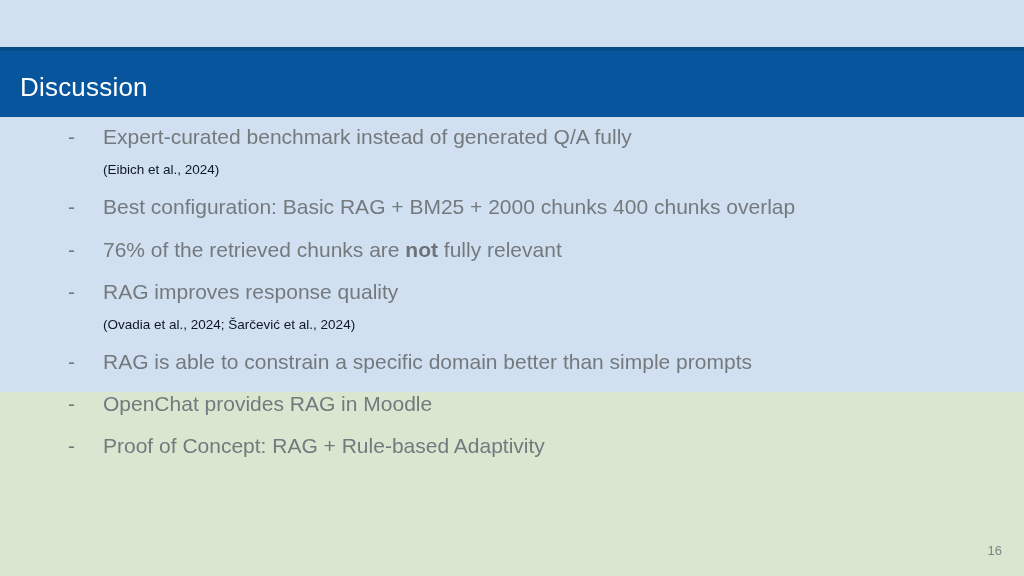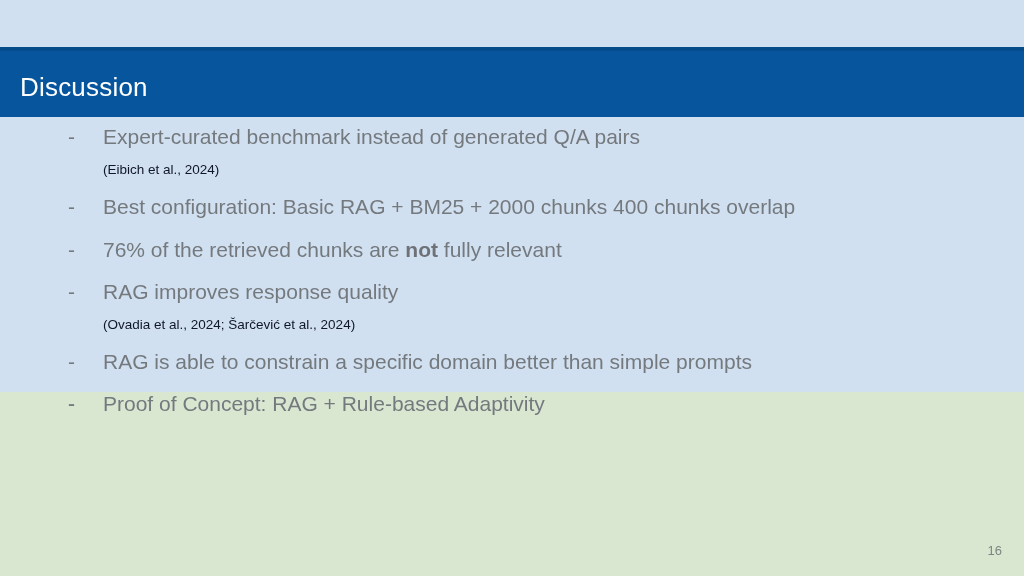--- a/index.html
+++ b/index.html
@@ -107,21 +107,21 @@
   <div class="bg-blue"></div>
   <div class="bg-green"></div>
 
   <div class="title-bar">
     <div class="title-text">Discussion</div>
   </div>
 
   <div class="content">
       <div class="bullet has-cite">
         <span class="dash">-</span>
-        <div class="btext"><span>Expert-curated benchmark instead of generated Q/A pairs</span></div>
+        <div class="btext"><span>Expert-curated benchmark instead of generated Q/A fully</span></div>
         <div class="cite">(Eibich et al., 2024)</div>
       </div>
       <div class="bullet has-cite">
         <span class="dash">-</span>
         <div class="btext"><span>Best configuration: Basic RAG + BM25 + 2000 chunks 400 chunks overlap</span></div>
       </div>
       <div class="bullet no-cite">
         <span class="dash">-</span>
         <div class="btext"><span>76% of the retrieved chunks are </span><b>not</b><span> fully relevant</span></div>
       </div>
@@ -129,20 +129,21 @@
         <span class="dash">-</span>
         <div class="btext"><span>RAG improves response quality</span></div>
         <div class="cite">(Ovadia et al., 2024; Šarčević et al., 2024)</div>
       </div>
       <div class="bullet no-cite">
         <span class="dash">-</span>
         <div class="btext"><span>RAG is able to constrain a specific domain better than simple prompts</span></div>
       </div>
       <div class="bullet no-cite">
         <span class="dash">-</span>
+        <div class="btext"><span>OpenChat provides RAG in Moodle</span></div>
       </div>
       <div class="bullet no-cite">
         <span class="dash">-</span>
         <div class="btext"><span>Proof of Concept: RAG + Rule-based Adaptivity</span></div>
       </div>
     </div>
 
   <div class="page-number">16</div>
 
 </div>

